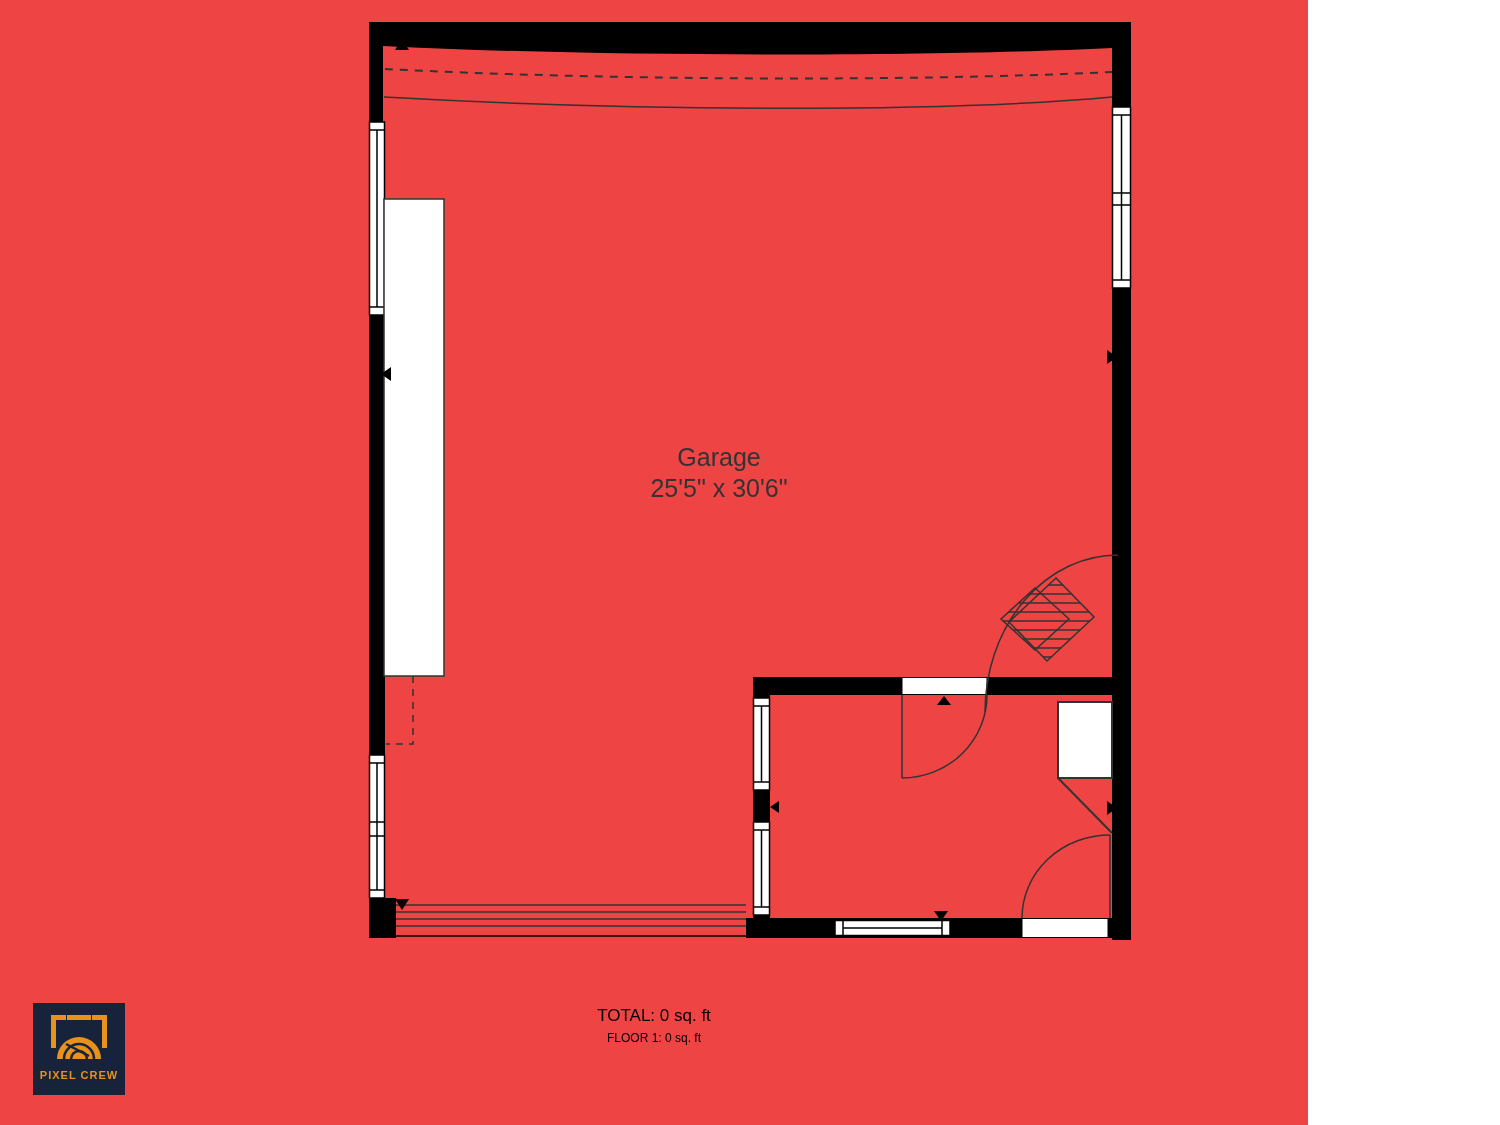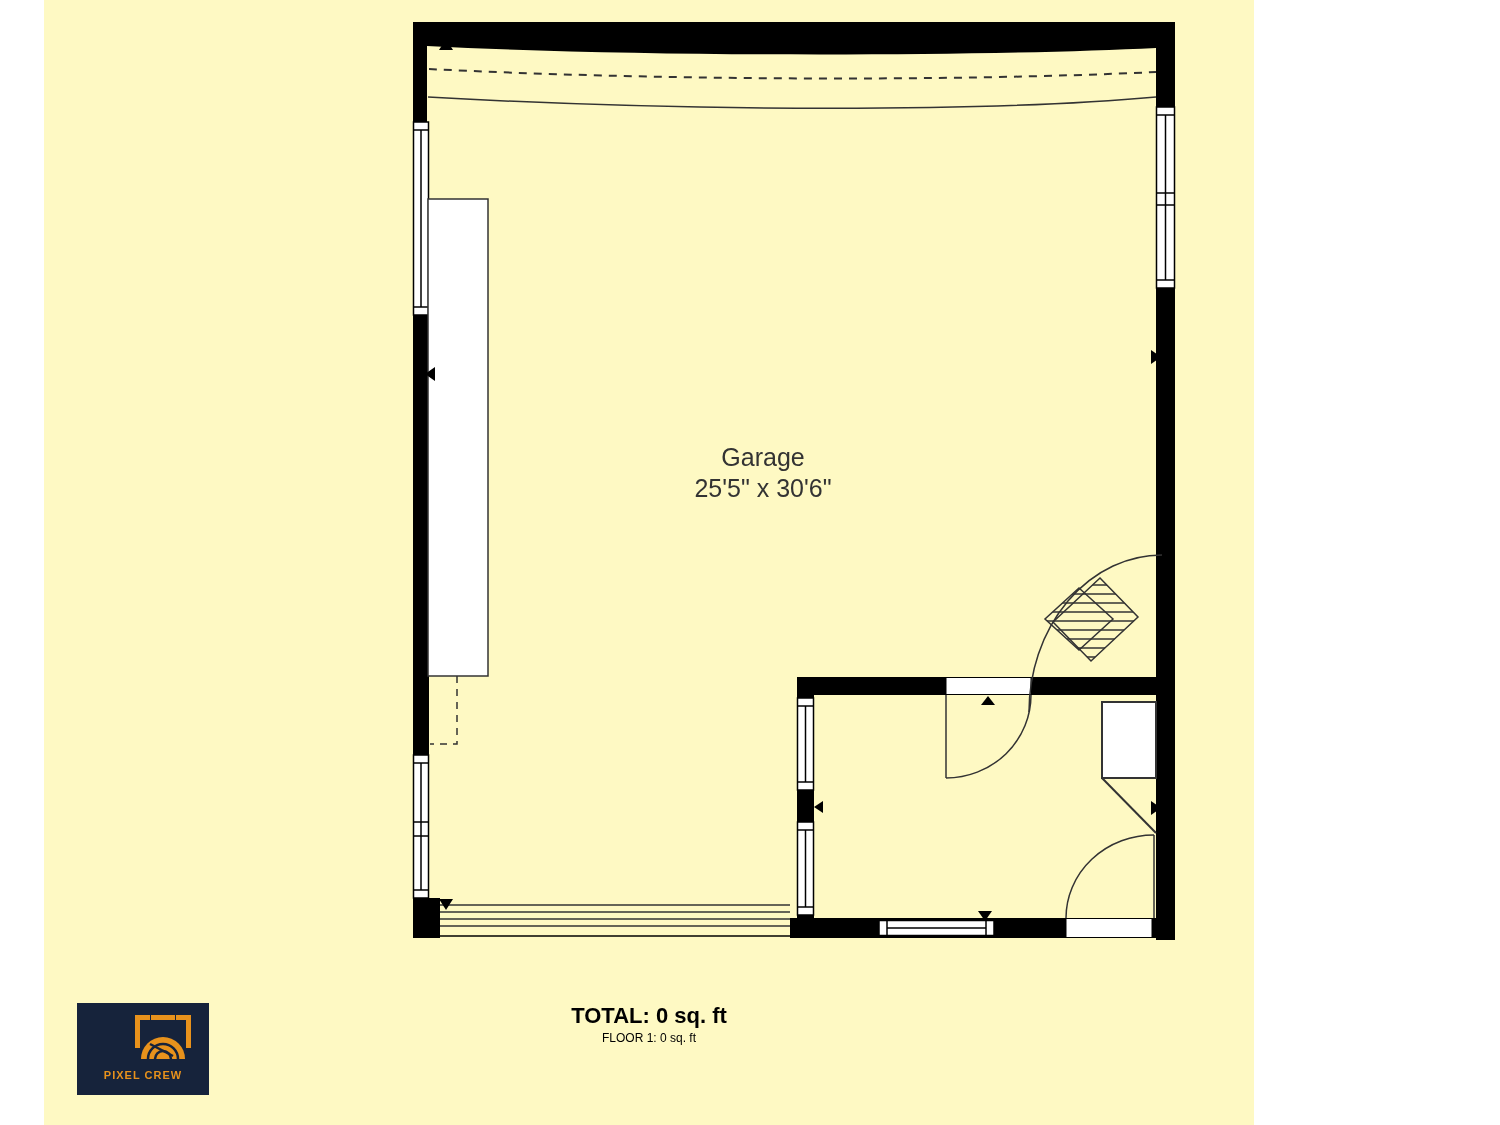--- a/index.html
+++ b/index.html
@@ -1,22 +1,22 @@
 <!DOCTYPE html>
 <html><head>
 <meta charset="utf-8">
 <style>
   html,body{margin:0;padding:0;background:#fff;}
-  .page{position:relative;width:1210px;height:1125px;background:#fef9c3;overflow:hidden;
-        font-family:"Liberation Sans",sans-serif;color:#000;margin-left:44px;}
+  .page{position:relative;width:1308px;height:1125px;background:#ef4444;overflow:hidden;
+        font-family:"Liberation Sans",sans-serif;color:#000;}
   .plan-svg{position:absolute;left:0;top:0;}
   .room-label{position:absolute;transform:translate(-50%,0);text-align:center;
               color:#333;font-size:25px;line-height:31px;white-space:nowrap;}
   .footer{position:absolute;left:0;right:0;top:1004px;text-align:center;}
-  .footer-total{font-size:22px;font-weight:bold;line-height:23px;}
+  .footer-total{font-size:17px;font-weight:normal;line-height:23px;}
   .footer-floor{font-size:12px;line-height:23px;}
   .footer-excluded{font-size:19px;line-height:23px;}
   .footer-disclaimer{font-size:11.5px;margin-top:15px;color:#222;}
   .logo{position:absolute;left:33px;top:1003px;width:92px;height:92px;}
   .logo-text{position:absolute;left:0;right:0;bottom:14px;text-align:center;
              font-size:11px;font-weight:bold;letter-spacing:1px;}
 </style>
 </head>
 <body>
 
@@ -146,21 +146,21 @@
   <div class="room-label" style="left:719px;top:442px;">
     <div>Garage</div>
     <div>25'5" x 30'6"</div>
   </div>
 
   <div class="footer">
     <div class="footer-total">TOTAL: 0 sq. ft</div>
     <div class="footer-floor">FLOOR 1: 0 sq. ft</div>
   </div>
 
-  <div class="logo" style="background-color: rgb(22, 35, 59); padding-left: 40px;">
+  <div class="logo" style="background-color: rgb(22, 35, 59);">
     <svg width="92" height="92" viewBox="0 0 92 92">
       <g fill="#E8921C" stroke="none">
         <rect x="34" y="12" width="24" height="5"></rect>
         <path d="M18,12 h15 v5 h-10 v28 h-5 Z"></path>
         <path d="M74,12 h-15 v5 h10 v28 h5 Z"></path>
         <path d="M24,56 A22,22 0 0 1 68,56 Z"></path>
       </g>
       <g stroke="#16233B" fill="none" stroke-width="2.5">
         <path d="M31,56 A15,15 0 0 1 61,56"></path>
         <path d="M38,56 A8,8 0 0 1 54,56"></path>

